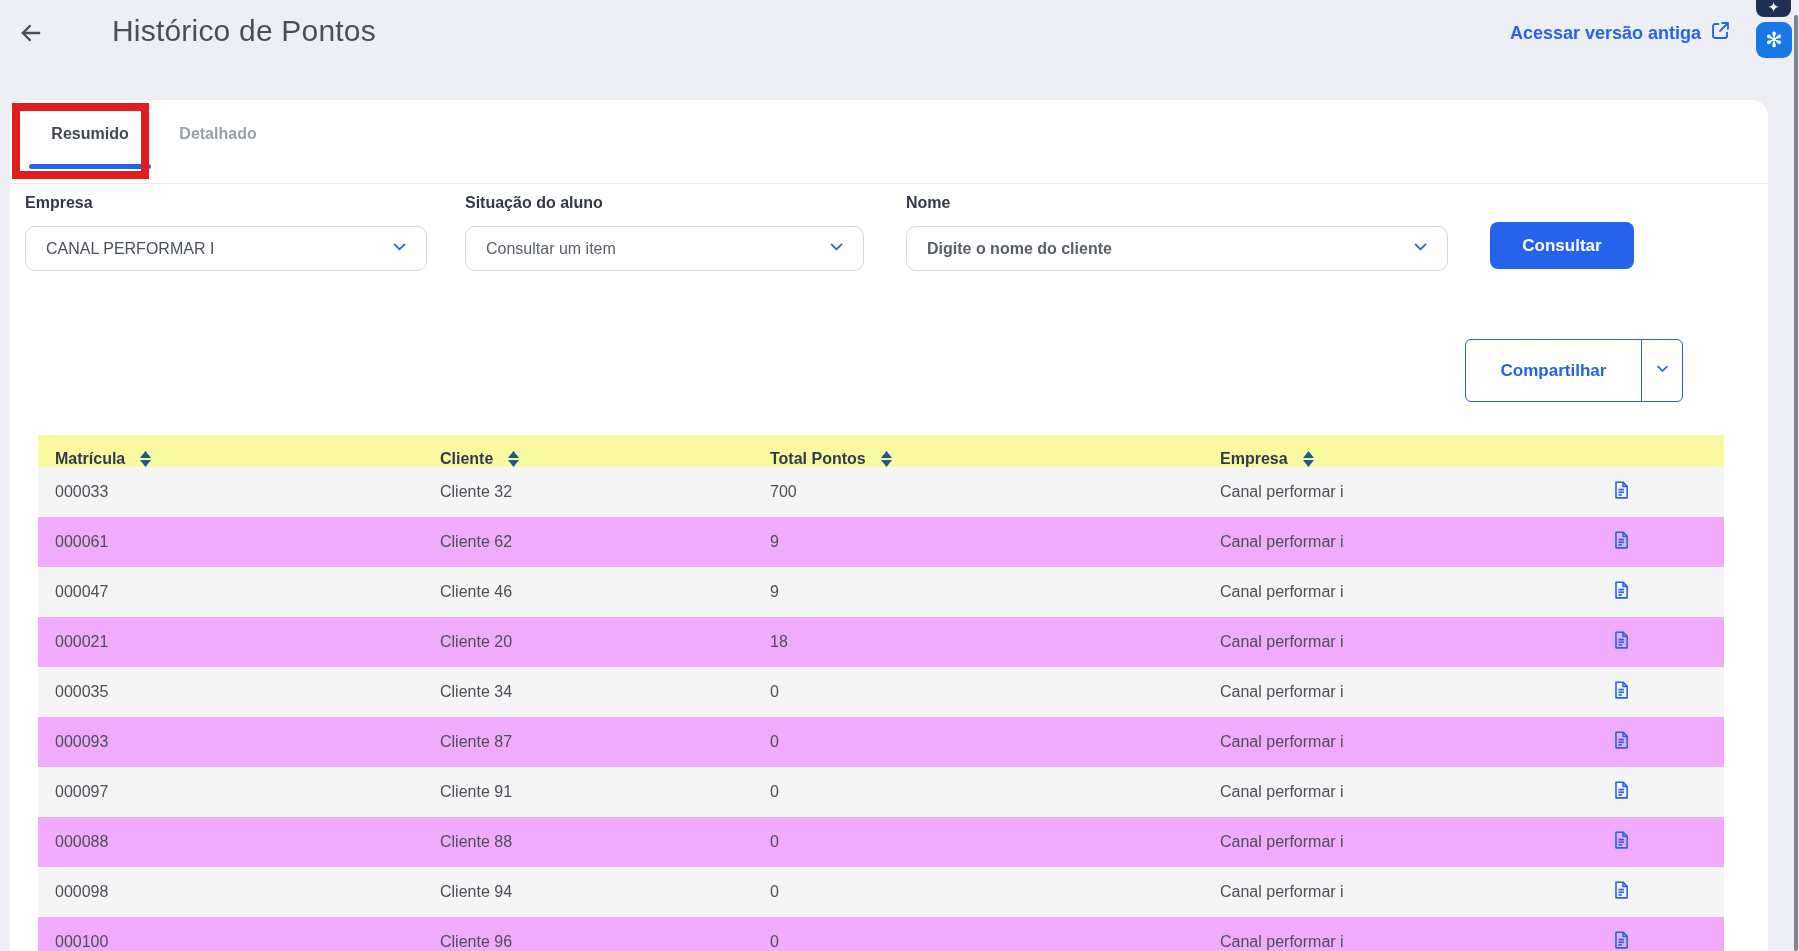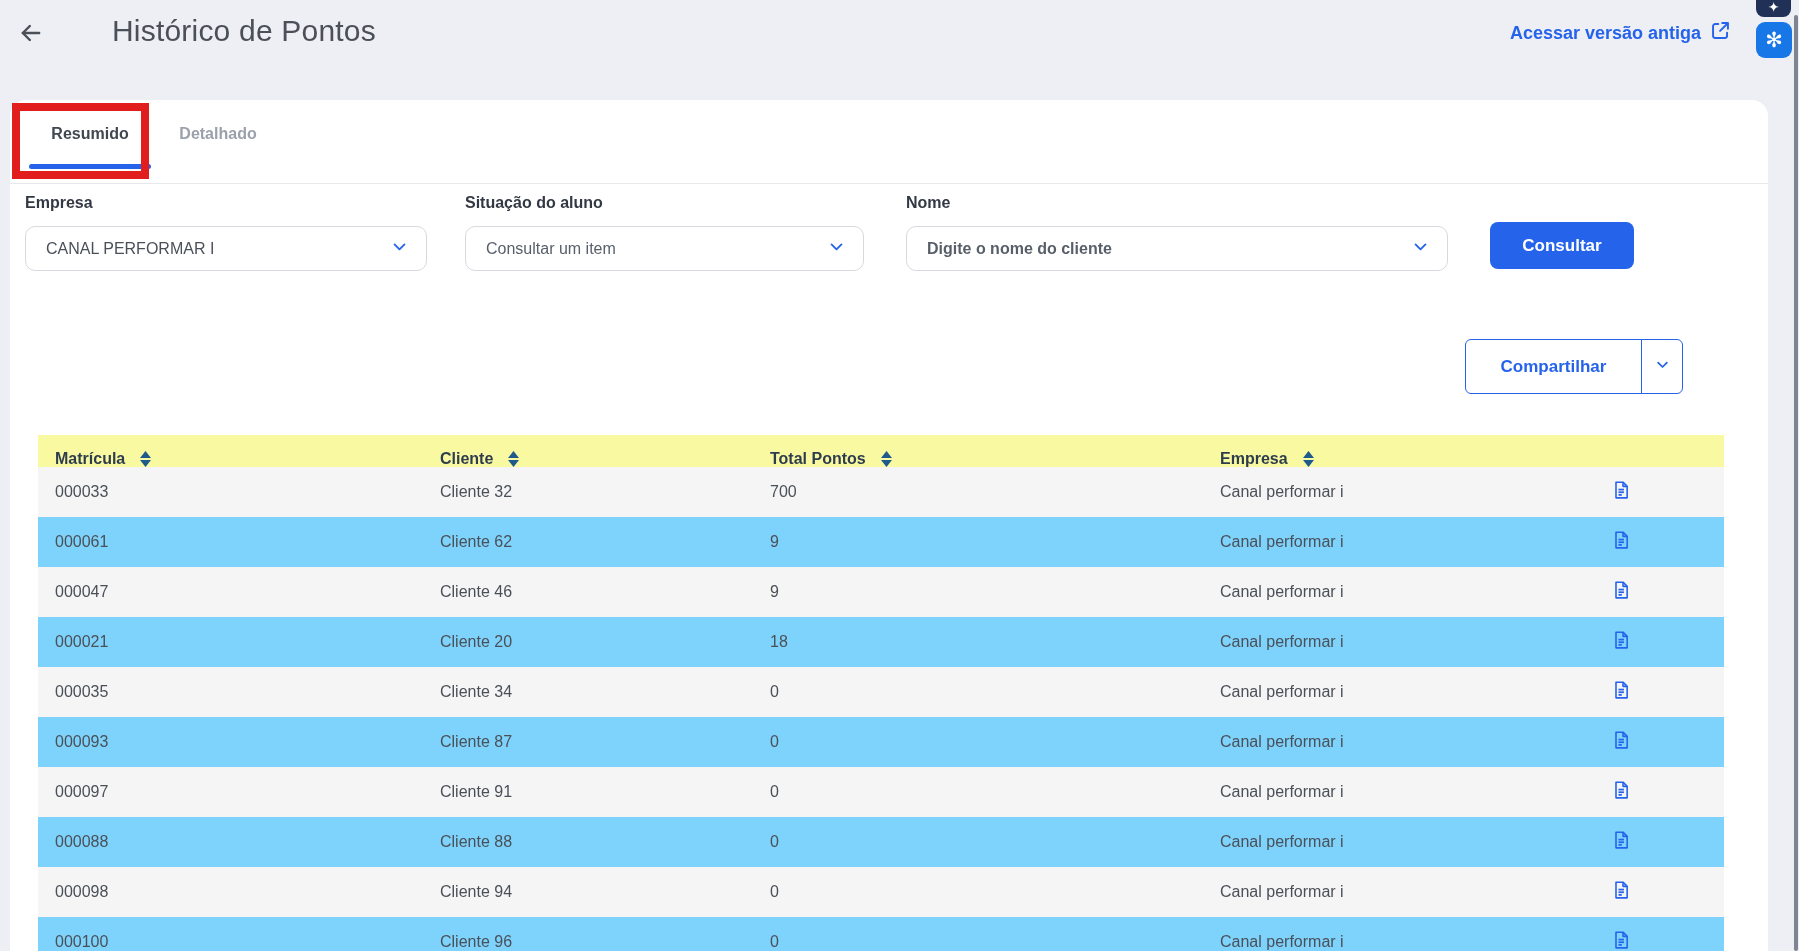--- a/index.html
+++ b/index.html
@@ -112,21 +112,21 @@
     width: 144px; height: 47px;
     background: #2563eb; border: none; border-radius: 8px;
     color: #ffffff; font-size: 17px; font-weight: 700;
     font-family: "Liberation Sans", sans-serif;
     cursor: pointer;
   }
 
   
   .share-btn {
     position: absolute; left: 1455px; top: 239px;
-    width: 218px; height: 55px;
+    width: 218px; height: 63px;
     border: 1.5px solid #2563eb; border-radius: 6px;
     background: #fff; display: flex; overflow: hidden;
     cursor: pointer;
   }
   .share-main {
     flex: 1; display: flex; align-items: center; justify-content: center;
     color: #2563eb; font-size: 17px; font-weight: 700;
   }
   .share-caret {
     width: 41px; border-left: 1.5px solid #2563eb;
@@ -146,21 +146,21 @@
     position: absolute; top: 0; height: 48px;
     display: flex; align-items: center; gap: 15px;
     font-size: 16px; font-weight: 700; color: #2e3d4d;
     cursor: pointer;
   }
   .trow {
     position: relative; height: 50px;
     font-size: 16px; color: #4b5058;
   }
   .trow.odd { background: #f5f5f5; }
-  .trow.even { background: #7dd3fc; }
+  .trow.even { background: #f0abfc; }
   .cell {
     position: absolute; top: 0; height: 50px;
     display: flex; align-items: center;
   }
   .col-mat { left: 17px; }
   .col-cli { left: 402px; }
   .col-tot { left: 732px; }
   .col-emp { left: 1182px; }
   .col-icon { left: 1572px; width: 22px; justify-content: center; cursor: pointer; }
 

